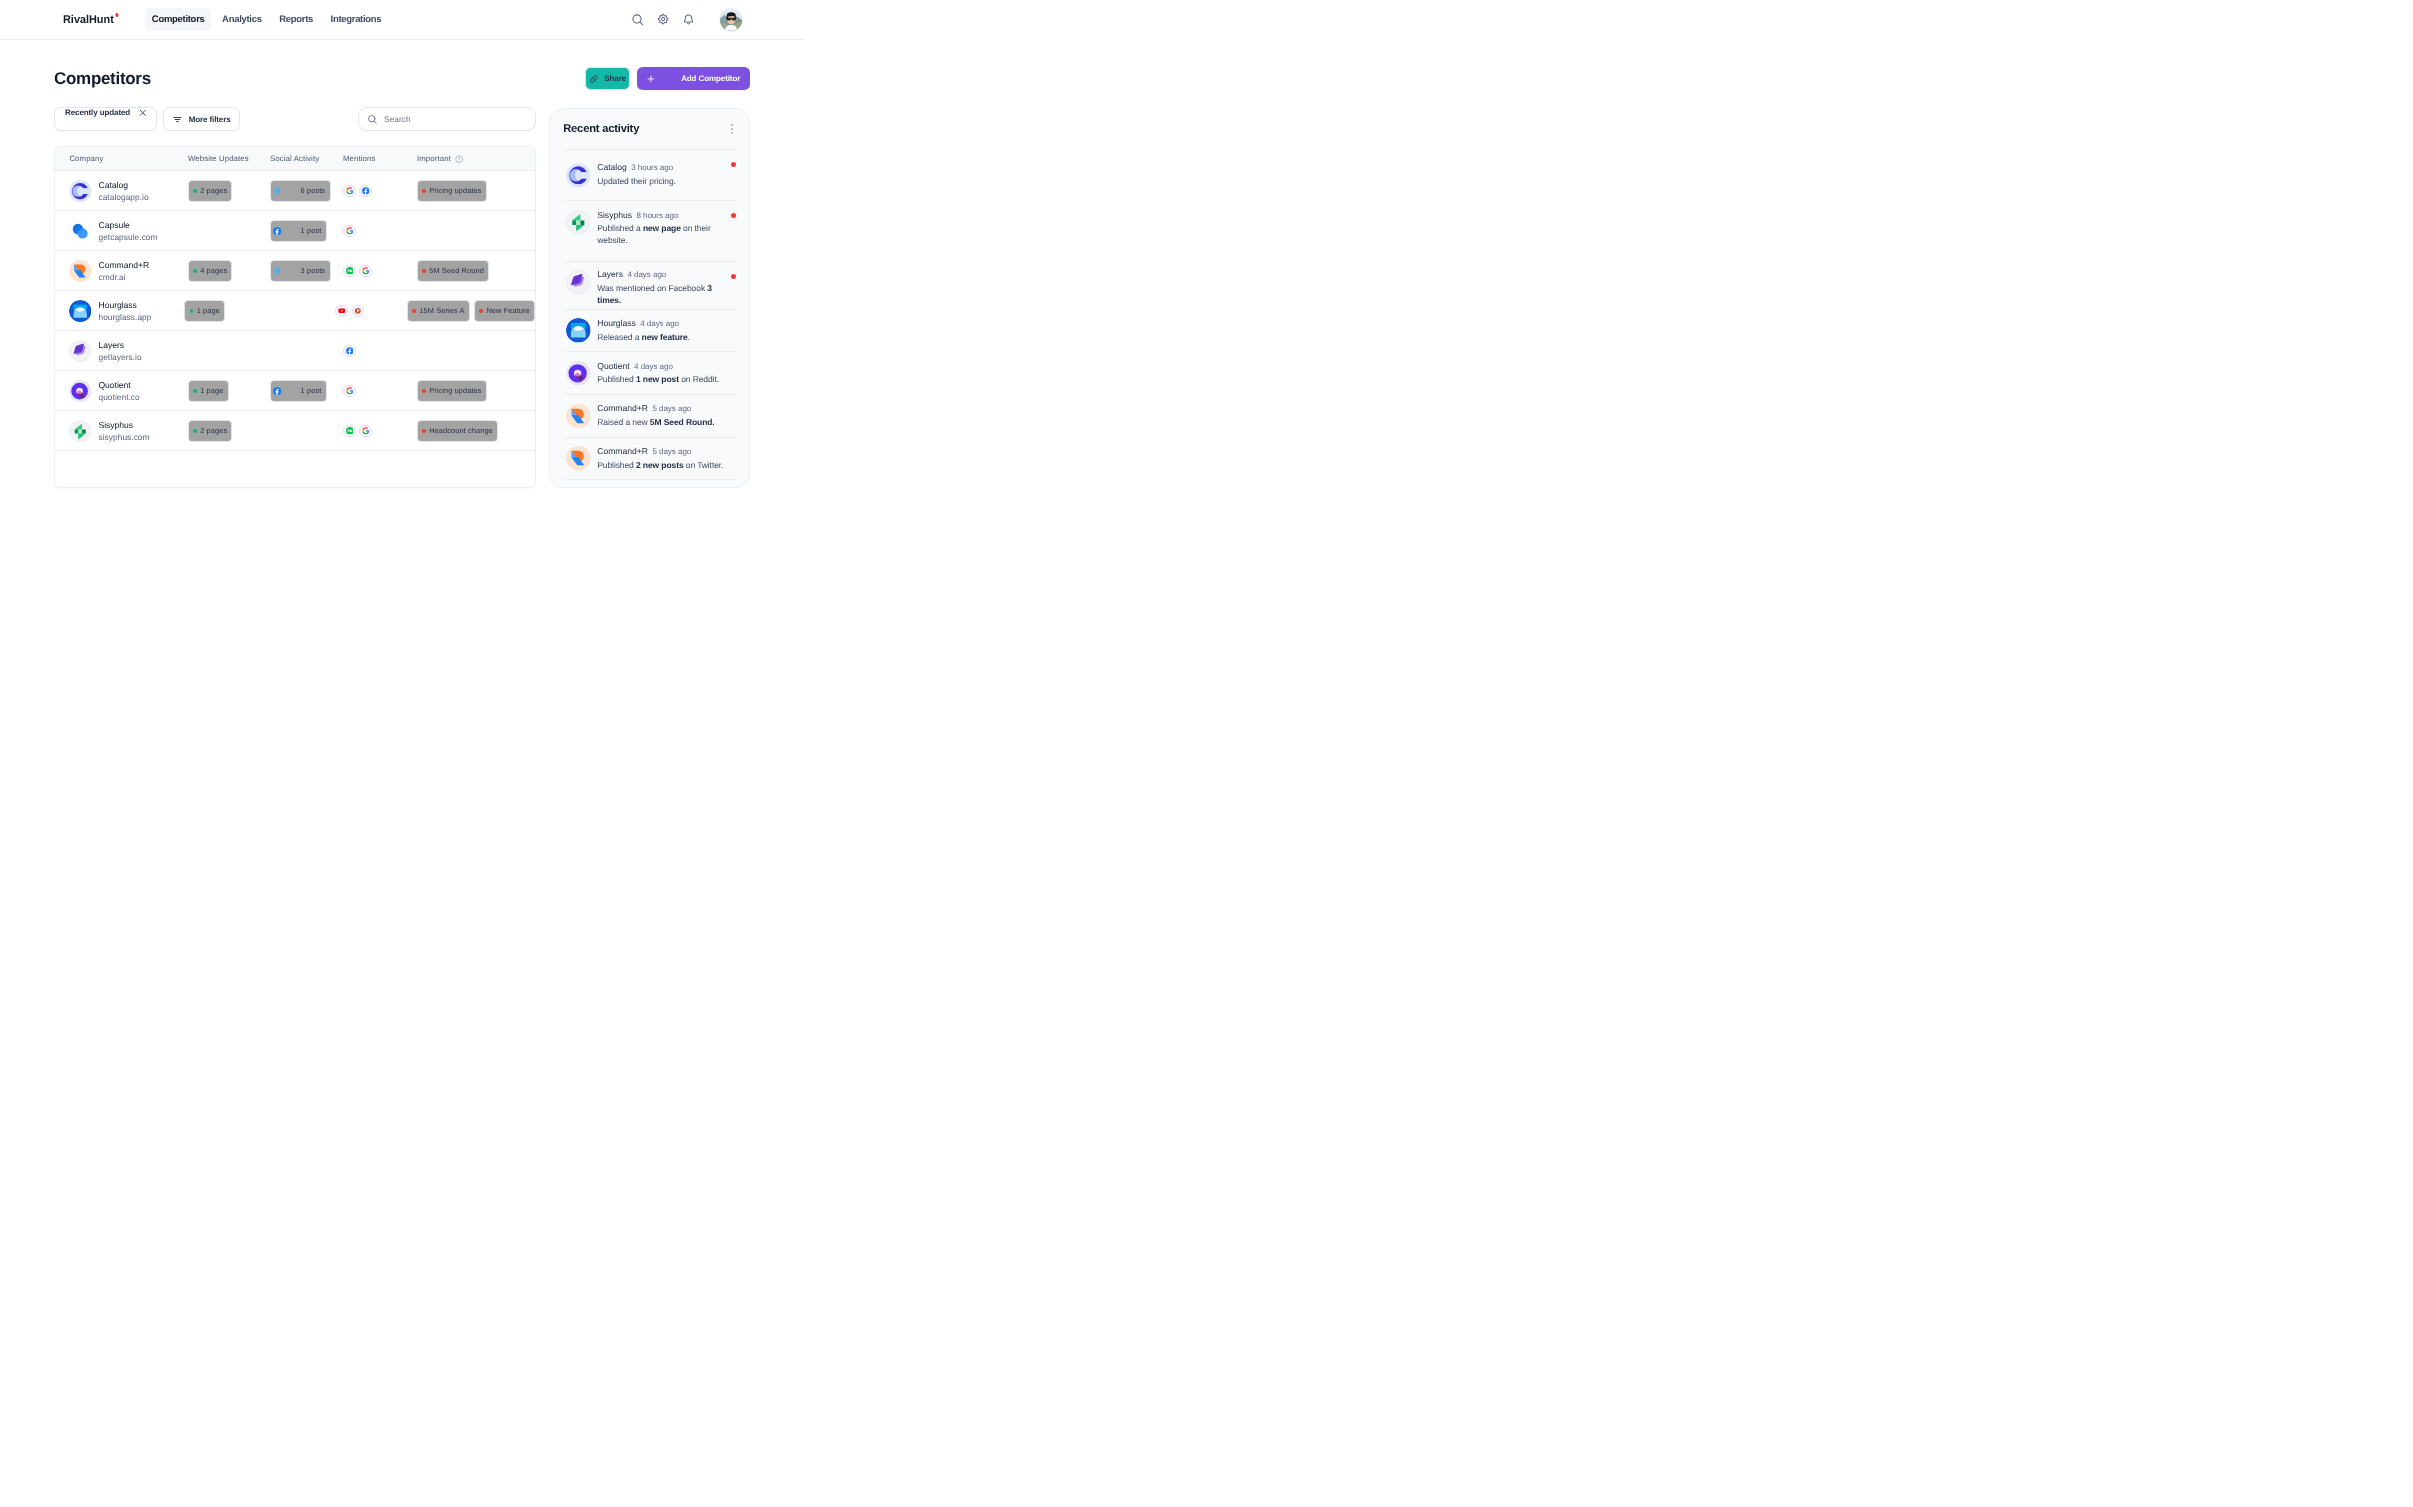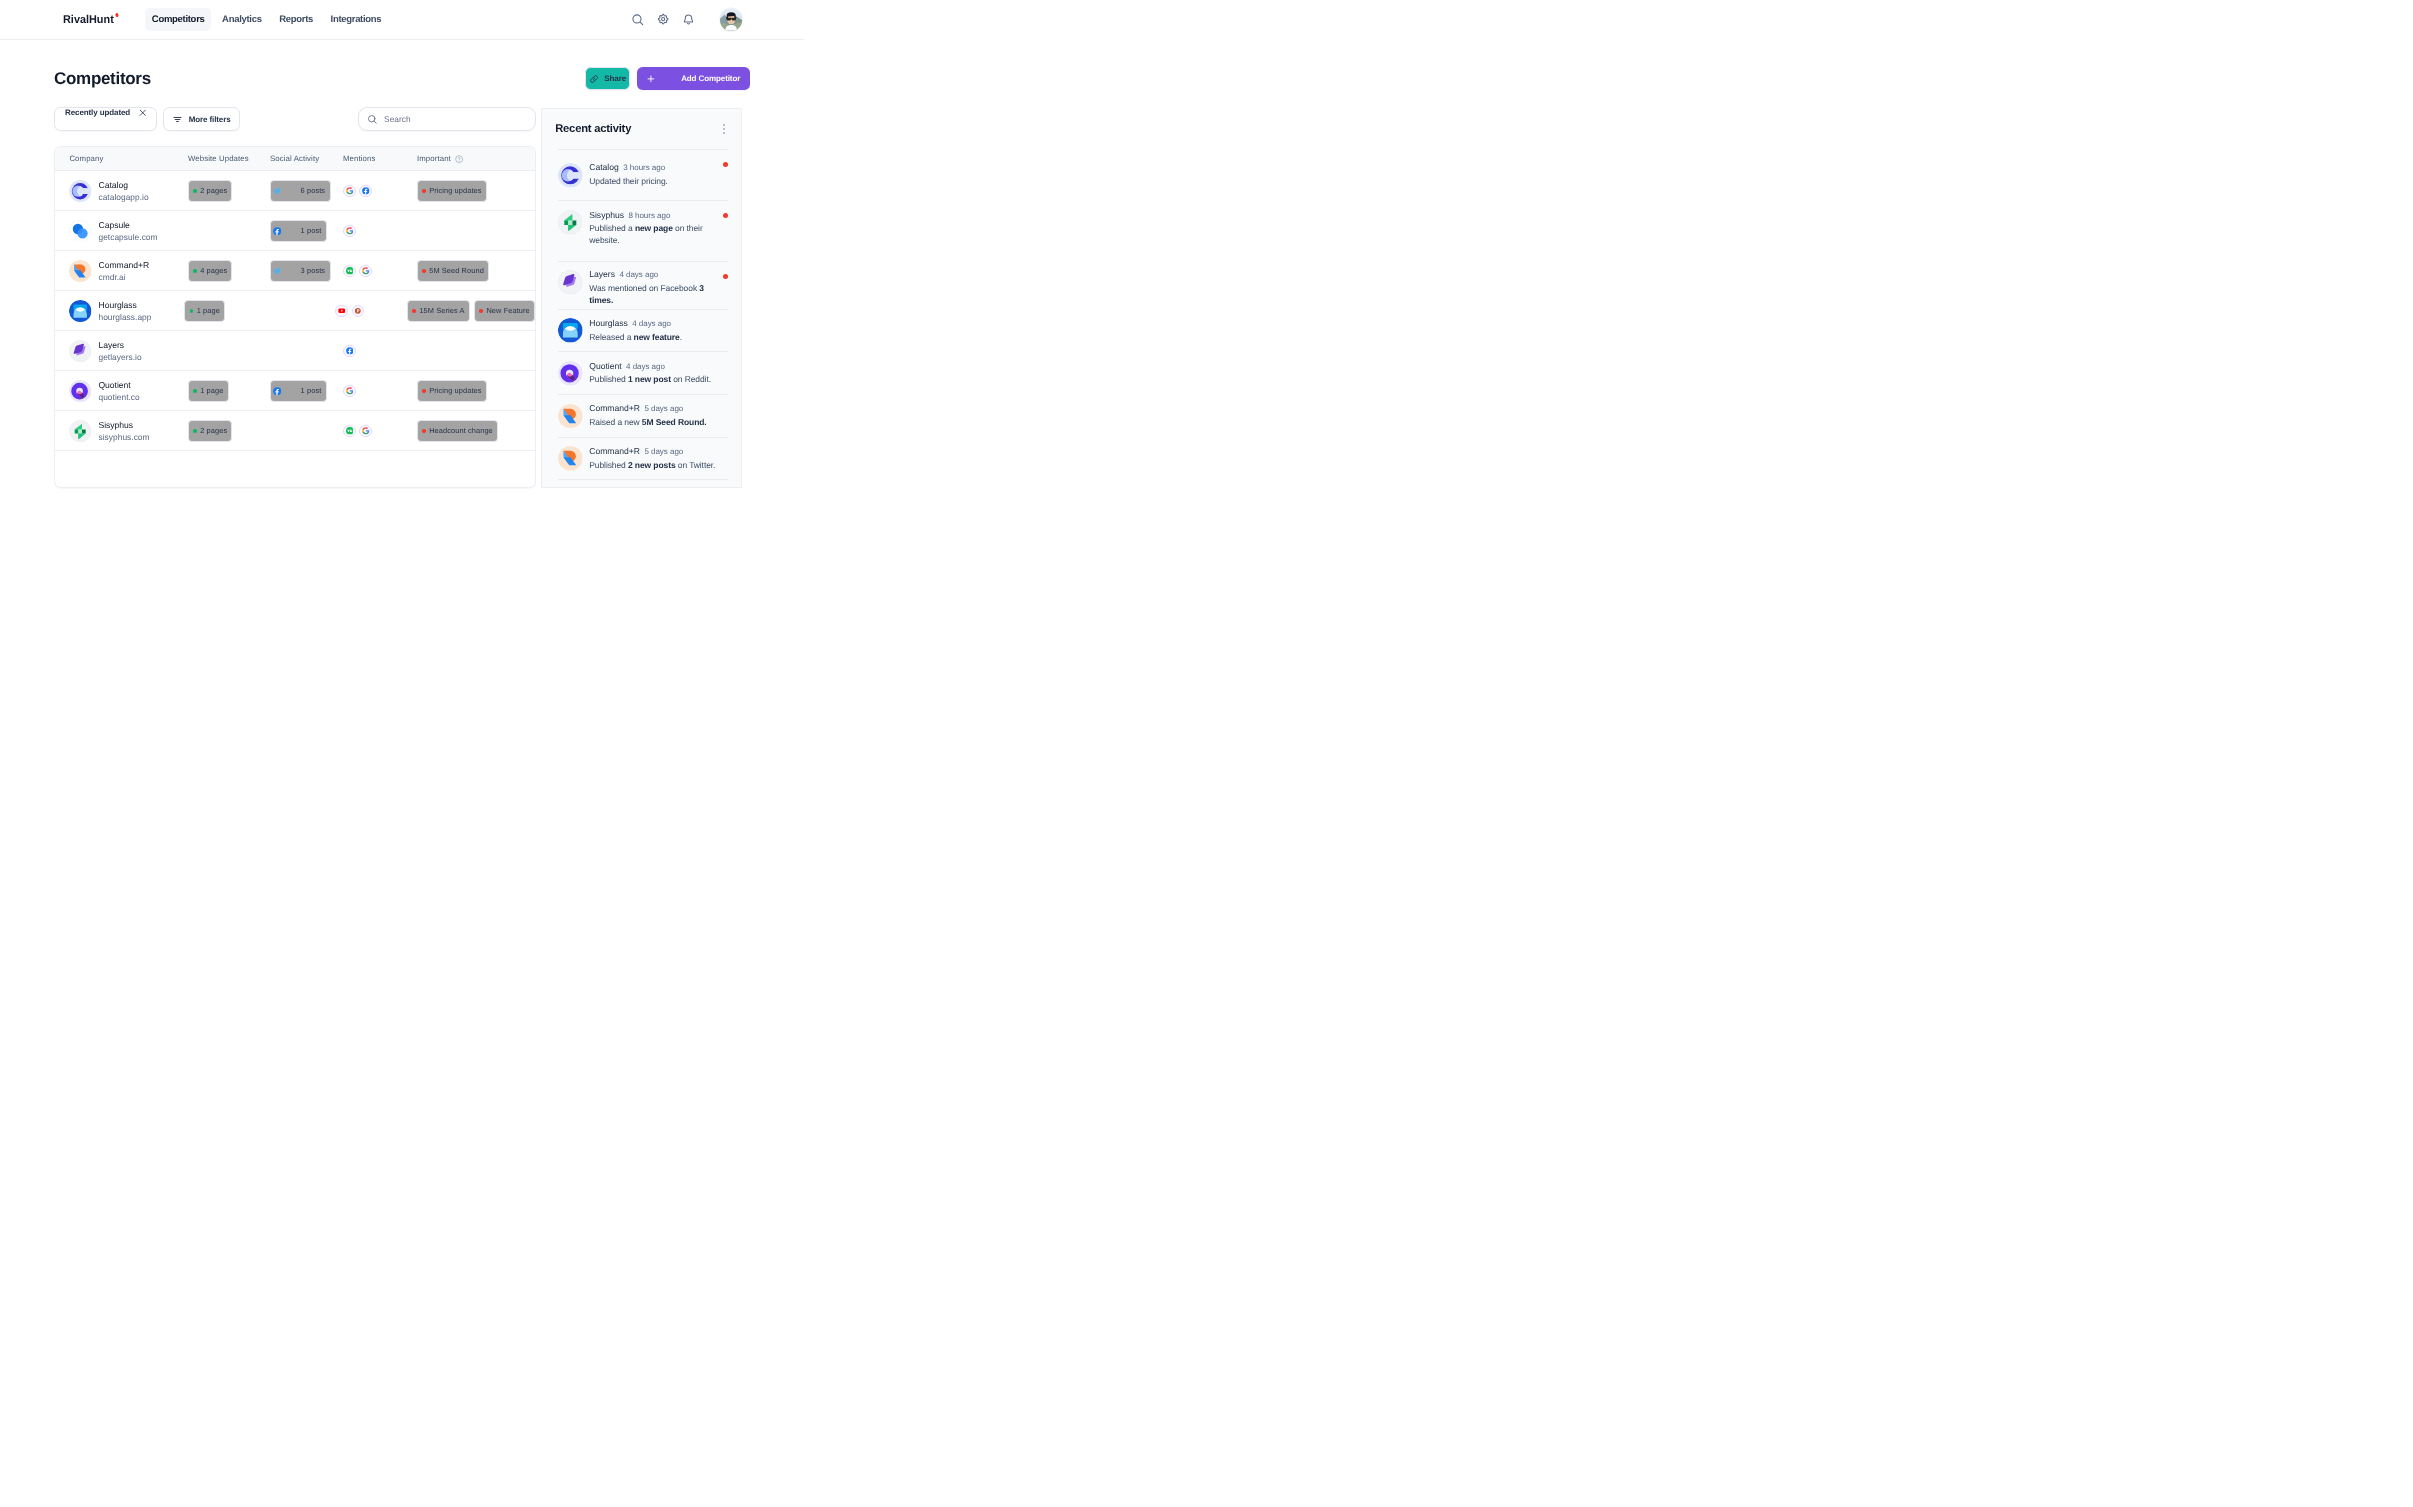--- a/index.html
+++ b/index.html
@@ -50,21 +50,21 @@
   .pill svg{flex:none;margin-left:-0.6px}
   .pill.soc{gap:19px;padding:0 4.5px 0 2.8px}
   .pill .d{width:3.4px;height:3.4px;border-radius:50%;flex:none}
   .pillwrap{display:flex;gap:4.5px}
   .mentions{display:flex;gap:3.9px}
   .mi{width:12.6px;height:12.6px;border-radius:50%;background:#f9f6fd;border:0.7px solid #e7d9fb;display:flex;align-items:center;justify-content:center;flex:none}
   .pager{display:flex;align-items:center;height:37px;padding:0 13.4px}
   .pbtn{height:20px;padding:0 9px;border:0.6px solid #e2e6ec;border-radius:5px;background:#fff;font-size:7.8px;font-weight:600;color:#263247;display:flex;align-items:center;box-shadow:0 0.6px 1.1px rgba(16,24,40,.03)}
   .pinfo{margin:0 auto;font-size:8.4px;color:#3e4c63}
   
-  .panel{position:absolute;right:8px;top:-38px;width:201px;height:380px;border:0.6px solid #eceef2;border-radius:0;background:#f8fafc;padding:0 13.4px 0 16px}
+  .panel{position:absolute;right:0;top:-38px;width:201px;height:380px;border:0.6px solid #eceef2;border-radius:14px;background:#f8fafc;padding:0 13.4px 0 16px}
   .ptitle{display:flex;align-items:center;height:40px;margin-left:-2.8px}
   .ptitle h2{font-size:11.2px;font-weight:700;letter-spacing:-0.2px;color:#131a2b}
   .kebab{margin-left:auto;display:flex;flex-direction:column;gap:1.7px;align-items:center;padding:2.2px}
   .kebab i{width:2.2px;height:2.2px;border-radius:50%;background:#a3acbd;display:block}
   .act{display:flex;gap:6.7px;padding:8.3px 0 8.2px;border-top:0.6px solid #e8ecf1;position:relative}
   #acts .act:first-child{padding-top:12.5px;padding-bottom:12px}
   #acts .act:nth-child(2){padding-top:9px;padding-bottom:14.5px}
   #acts .act:nth-child(3){padding-top:7.6px;padding-bottom:2.5px}
   #acts{border-bottom:0.6px solid #e8ecf1}
   .act .lg{width:24.6px;height:24.6px;margin-top:0.6px}

